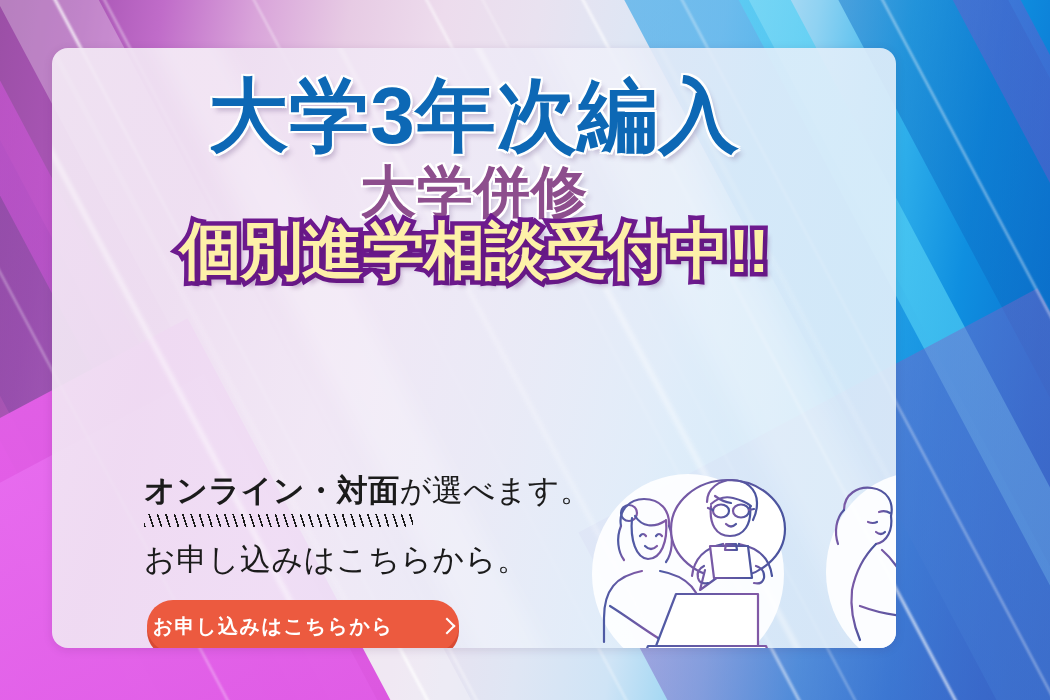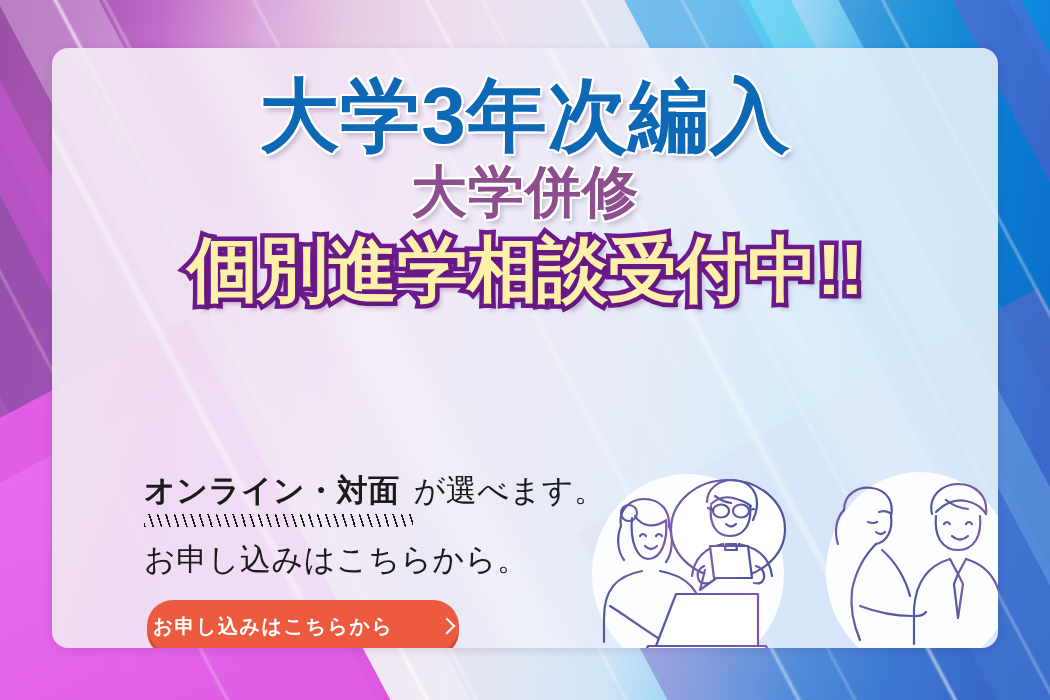--- a/index.html
+++ b/index.html
@@ -77,21 +77,21 @@
   
   .wedge-br{
     position:absolute;right:-140px;bottom:-200px;width:520px;height:520px;
     transform:rotate(-28deg);
     background:linear-gradient(180deg,#7d63c8,#6b52bb);
     opacity:.45;
   }
 
   
   .panel{
-    position:absolute;left:52px;top:48px;width:946px;height:600px;
+    position:absolute;left:52px;top:48px;width:844px;height:600px;
     border-radius:16px;
     background:linear-gradient(105deg,
         rgba(243,233,245,.93) 0%,
         rgba(240,227,243,.93) 18%,
         rgba(241,232,246,.92) 36%,
         rgba(234,235,247,.90) 55%,
         rgba(226,238,250,.90) 72%,
         rgba(224,238,250,.92) 88%,
         rgba(226,237,249,.93) 100%);
     box-shadow:0 2px 10px rgba(60,20,80,.13);
@@ -125,35 +125,34 @@
     margin-top:8px;
     font-family:"Liberation Sans","DejaVu Sans",sans-serif;
     font-weight:700;font-size:56px;letter-spacing:1px;
     color:#8d4e8d;
     text-shadow:
       2px 0 0 #fff,-2px 0 0 #fff,0 2px 0 #fff,0 -2px 0 #fff,
       2px 2px 0 #fff,-2px 2px 0 #fff,2px -2px 0 #fff,-2px -2px 0 #fff,
       4px 5px 5px rgba(90,60,120,.25);
   }
   .hl-3{
-    margin-top:14px;
-    font-family:"Liberation Sans","DejaVu Sans",sans-serif;
-    font-weight:700;font-size:71px;letter-spacing:-1px;
+    font-family:"Liberation Sans","DejaVu Sans",sans-serif;
+    font-weight:700;font-size:62px;letter-spacing:-1px;
     color:#fdf0a8;
     -webkit-text-stroke:9px #6d1a8e;
     paint-order:stroke fill;
     text-shadow:5px 6px 5px rgba(80,20,100,.30);
   }
 
   
   .copy{
     position:absolute;left:92px;top:424px;width:470px;
   }
   .copy-row{
-    display:flex;align-items:baseline;gap:14px;
+    display:flex;align-items:baseline;gap:0;
     font-size:31px;color:#1b1b1b;line-height:1.2;white-space:nowrap;text-align:center;
   }
   .copy-strong{
     font-weight:700;letter-spacing:.5px;position:relative;padding-bottom:2px;
   }
   .copy-light{font-weight:400;letter-spacing:.5px;}
   .hatch{
     margin-top:3px;height:13px;width:269px;
     background-image:repeating-linear-gradient(
         72deg,#1b1b1b 0 1.6px,transparent 1.6px 8px);

